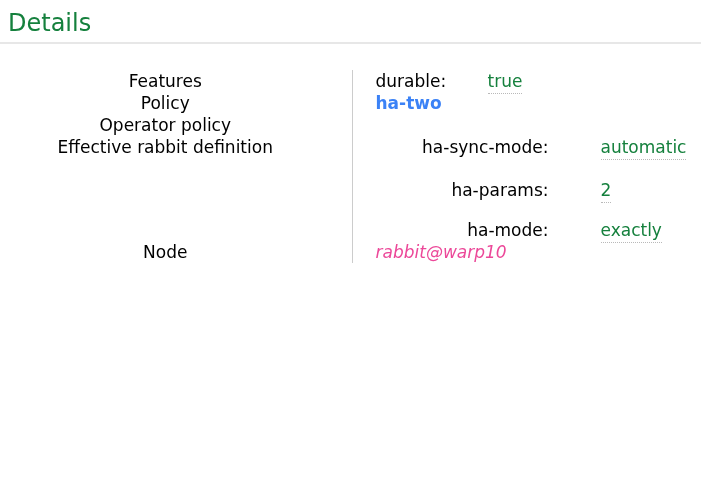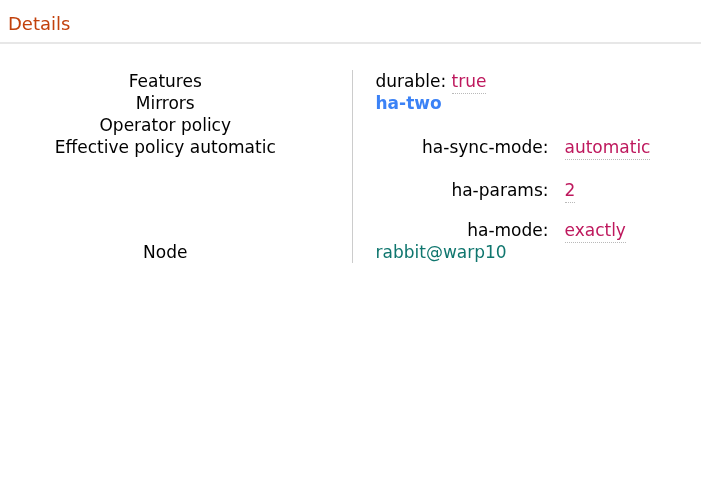--- a/index.html
+++ b/index.html
@@ -6,23 +6,23 @@
   html, body {
     margin: 0; padding: 0;
     width: 701px; height: 498px;
     background: #ffffff;
     font-family: "DejaVu Sans", "Liberation Sans", sans-serif;
     font-size: 17px;
     color: #000000;
     overflow: hidden;
   }
   h2.section-title {
-    font-size: 18px;
+    font-size: 24px;
     font-weight: normal;
-    color: #c2410c;
+    color: #15803d;
     margin: 0;
     padding: 13px 8px 8px 8px;
     line-height: 21px;
     border-bottom: 2px solid #e7e7e7;
   }
   table.facts {
     margin-top: 26px;
     border-collapse: collapse;
     width: 701px;
     table-layout: fixed;
@@ -70,31 +70,32 @@
     border-left: none;
     color: #444444;
     white-space: nowrap;
   }
   table.args tr.sub-1 > th, table.args tr.sub-1 > td { padding-bottom: 21px; }
   table.args tr.sub-2 > th, table.args tr.sub-2 > td { padding-bottom: 18px; }
   table.args tr.sub-3 > th, table.args tr.sub-3 > td { padding-bottom: 0; }
 
   .argkey { color: #000000; margin-top: 13px; }
   .dotted {
-    color: #be185d;
+    color: #15803d;
     border-bottom: 1px dotted #b9b9b9;
     padding-bottom: 2px;
+    margin-left: 36px;
   }
   a.policy-link {
     color: #3b82f6;
     font-weight: bold;
     text-decoration: none;
     cursor: pointer;
   }
-  .plain-value { color: #0f766e; }
+  .plain-value { color: #ec4899; font-style: italic; }
 </style>
 </head>
 <body>
 
 <div>
   <h2 class="section-title">Details</h2>
 
   <table class="facts">
     <colgroup>
         <col class="c-label">
@@ -104,33 +105,33 @@
 
       <tr class="r-features">
         <th>Features</th>
         <td>
           <span class="argkey">durable:</span>
           <span class="dotted">true</span>
         </td>
       </tr>
 
       <tr class="r-policy">
-        <th>Mirrors</th>
+        <th>Policy</th>
         <td>
           <a class="policy-link">ha-two</a>
         </td>
       </tr>
 
       <tr class="r-operator">
         <th>Operator policy</th>
         <td></td>
       </tr>
 
       <tr class="r-effective">
-        <th>Effective policy automatic</th>
+        <th>Effective rabbit definition</th>
         <td>
           <table class="args">
             <tbody>
               <tr class="sub-1">
                 <th>ha-sync-mode:</th>
                 <td>
                   <span class="dotted">automatic</span>
                 </td>
               </tr>
               <tr class="sub-2">

